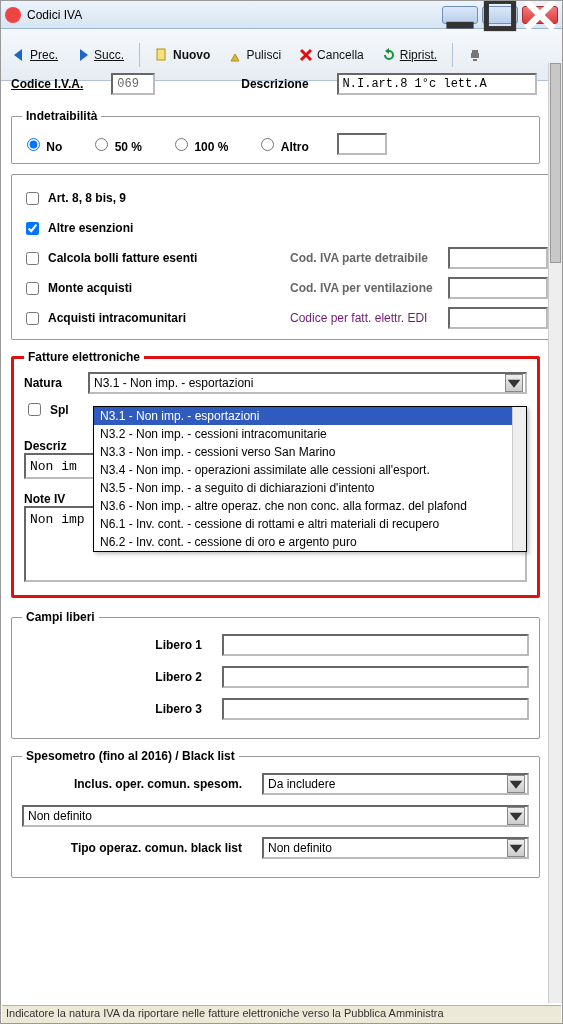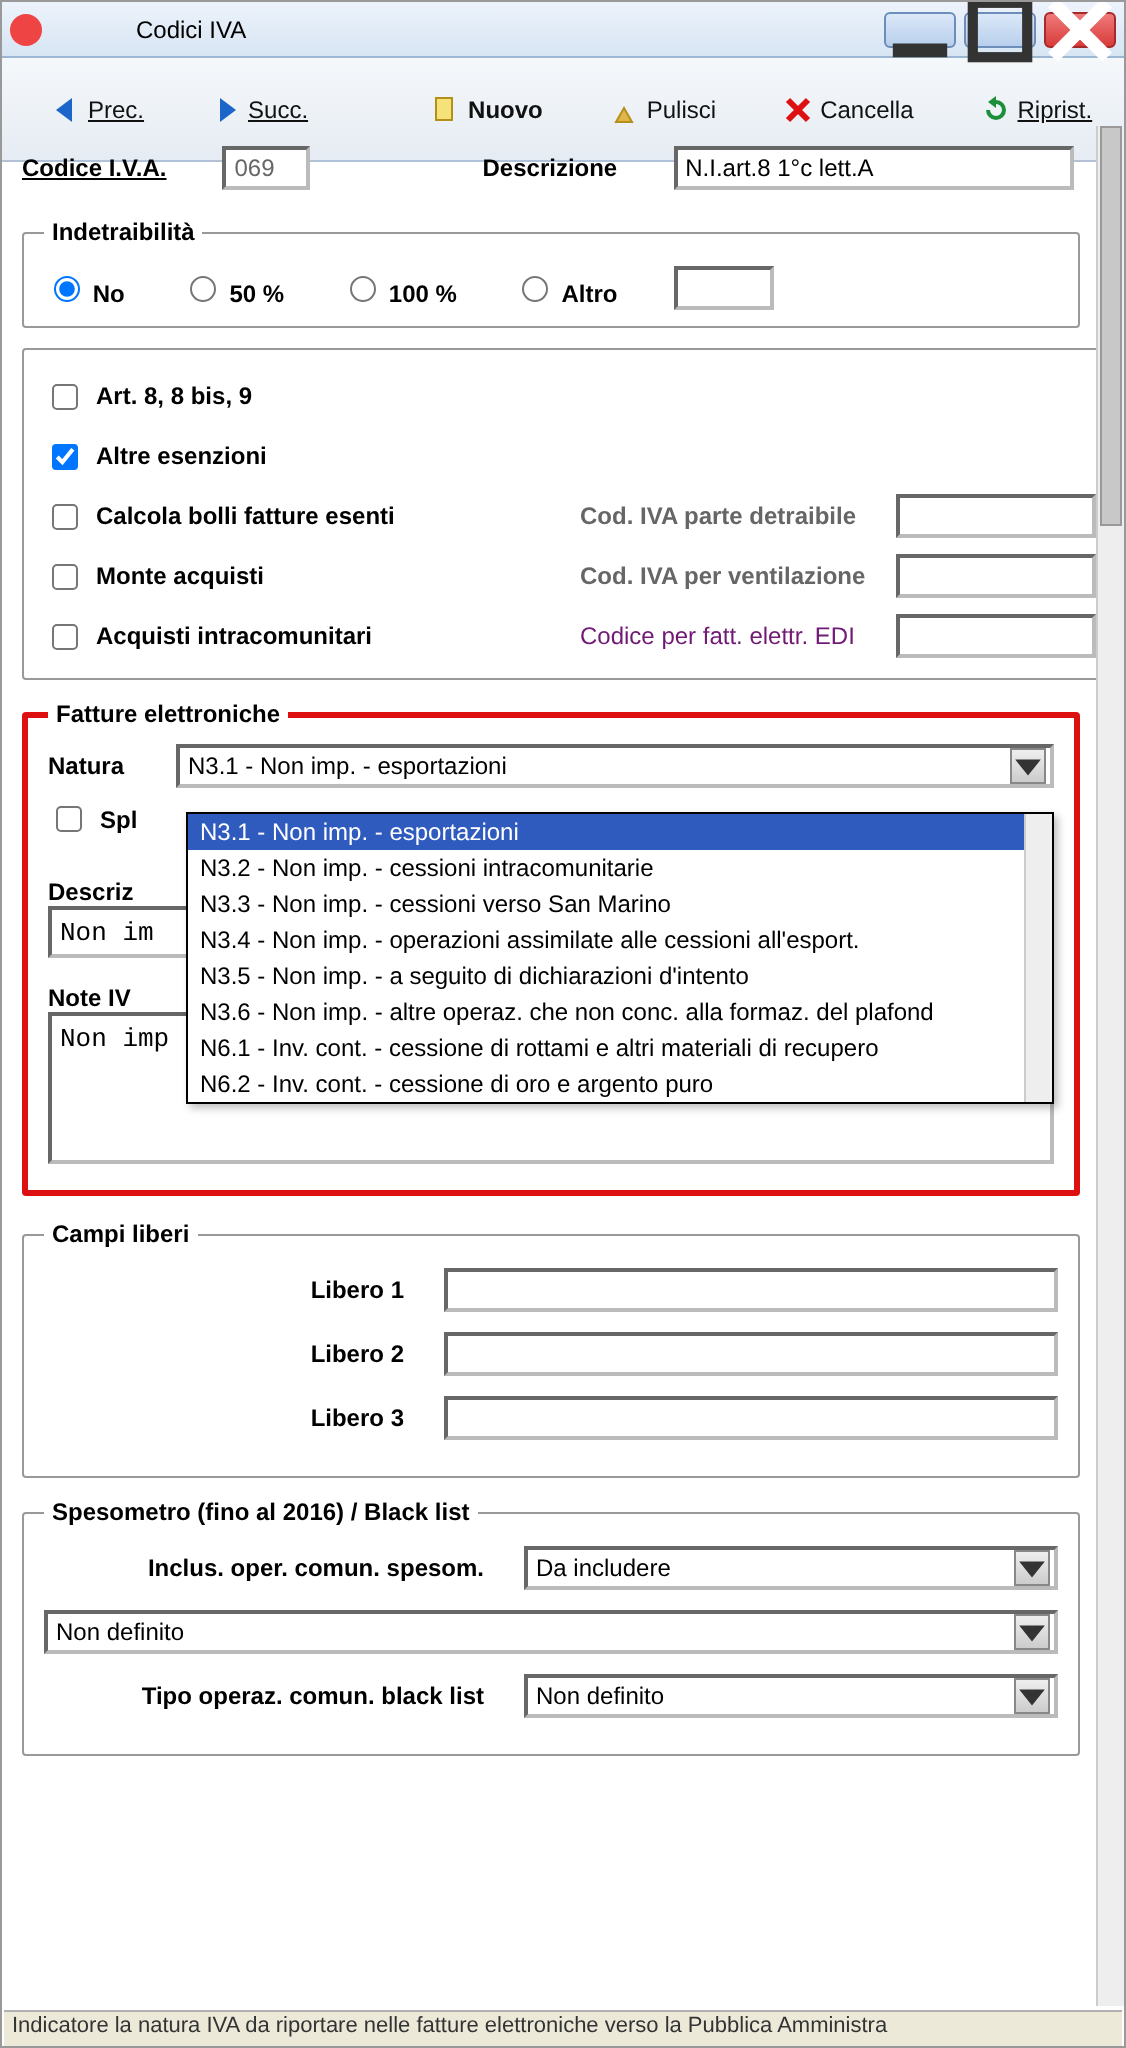--- a/index.html
+++ b/index.html
@@ -20,37 +20,37 @@
     background: linear-gradient(#edf3fb, #d7e5f3);
     display:flex;
     align-items:center;
     padding: 0 4px;
     border-bottom:1px solid #9db6d4;
   }
   .titlebar .appicon {
     width:16px;height:16px;border-radius:50%;
     background:#e44; margin-right:6px;
   }
-  .titlebar .title { flex:1; color:#000;margin-left:41px; }
+  .titlebar .title { flex:1; color:#000; }
   .winbtn {
     width:36px;height:18px; margin-left:4px;
     background:linear-gradient(#dbe8f8,#b8cfec);
     border:1px solid #6d8eba; border-radius:3px;
     display:flex;align-items:center;justify-content:center;
     font-size:11px; color:#2b2b2b;
     cursor:pointer;
   }
   .winbtn.close { background:linear-gradient(#f07a7a,#d93b3b); color:#fff; border-color:#a52a2a;}
   
   .toolbar {
     height:52px;
     background:linear-gradient(#f5f8fb,#e6ecf3);
     border-bottom:1px solid #b1c2d8;
-    display:flex; align-items:center; padding:0 18px;
-    gap:20px;
+    display:flex; align-items:center; padding:0 4px;
+    gap:4px;
   }
   .tbtn {
     display:inline-flex;align-items:center;gap:4px;
     padding:3px 6px; border:1px solid transparent; border-radius:3px;
     cursor:pointer; font-size:12px; color:#111;
   }
   .tbtn .ico { width:14px;height:14px;display:inline-block; }
   .tsep { width:1px;height:24px;background:#b1c2d8;margin:0 4px; }
   .underline-letter { text-decoration:underline; }
   
@@ -58,21 +58,21 @@
     position:absolute;
     top:62px; bottom:20px; left:0; right:14px;
     padding:10px 8px 0 10px;
     overflow:hidden;
   }
   .row1 {
     display:flex; align-items:center; gap:28px; margin-bottom:14px;
   }
   .lbl-bold { font-weight:bold; color:#000; }
   .input {
-    border:2px inset #bbb; background:#fff; height:22px; padding:1px 4px; font-size:12px; font-family: Liberation Sans, sans-serif;
+    border:2px inset #bbb; background:#fff; height:22px; padding:1px 4px; font-size:12px; font-family: Liberation Mono, monospace;
   }
   .readonly { color:#666; }
   fieldset {
     border:1px solid #999; border-radius:2px; margin:0 0 10px 0; padding:10px 10px 8px 10px;
     position:relative;
   }
   fieldset > legend {
     font-weight:bold; padding:0 4px; font-size:12px;
   }
   .twocols { display:flex; gap:14px; }

